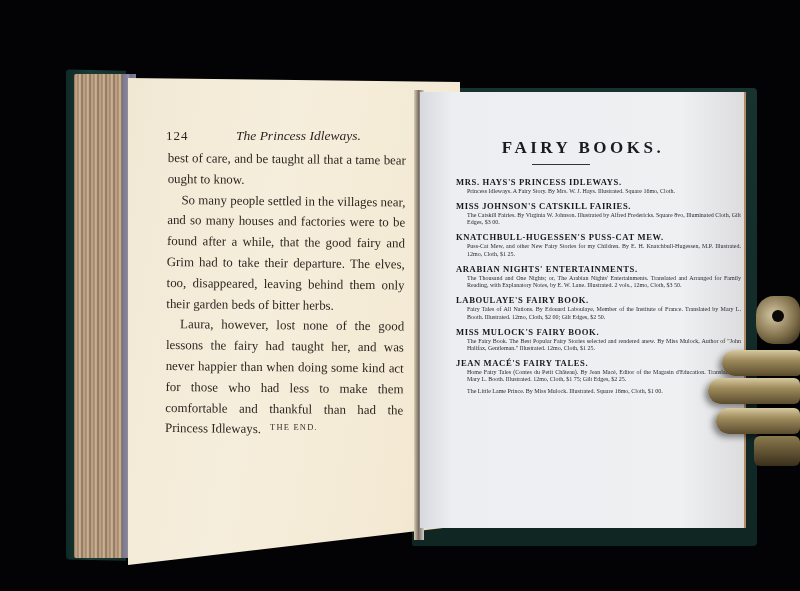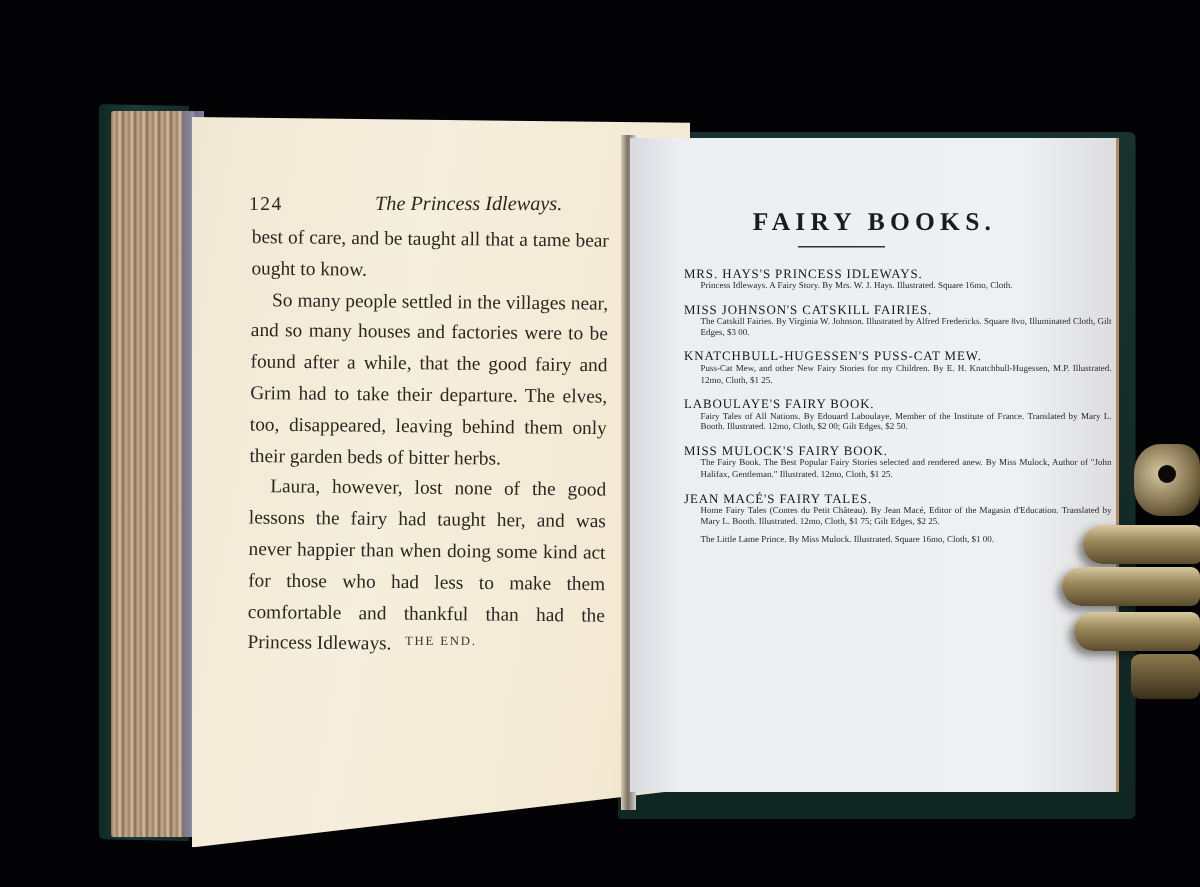--- a/index.html
+++ b/index.html
@@ -42,21 +42,21 @@
     position:absolute; left:128px; top:78px; width:332px; height:487px;
     background:linear-gradient(100deg,#f1e8d4 0%,#f6eedc 40%,#f3e9d3 85%,#e2d6bd 100%);
     clip-path:polygon(0 0,100% 0.8%,100% 92%,0 100%);
     color:#2d2620;
   }
   .running-head {
     position:absolute; left:38px; top:50px; width:240px; height:20px;
     font-size:13px;
   }
   .running-head .folio { position:absolute; left:0; top:0; letter-spacing:1px; }
-  .running-head .title { position:absolute; left:70px; top:0; font-style:italic; font-size:13.5px;margin-left:14px; }
+  .running-head .title { position:absolute; left:70px; top:0; font-style:italic; font-size:13.5px; }
   .body-text {
     position:absolute; left:40px; top:70px; width:238px;
     font-size:12.9px; line-height:20.8px; text-align:justify;
     transform:rotate(0.6deg); transform-origin:left top;
   }
   .body-text p { margin:0; text-indent:0; }
   .body-text p.indent { text-indent:14px; }
   .the-end {
     position:absolute; left:142px; top:344px; font-size:8.5px; letter-spacing:1.2px;
     color:#3a3330;
@@ -78,21 +78,21 @@
   .ad-title {
     position:absolute; left:0; width:100%; top:46px; text-align:center;
     font-size:17px; letter-spacing:3.5px; font-weight:bold; color:#1a1a20;
   }
   .ad-rule {
     position:absolute; left:112px; top:72px; width:58px; height:1px; background:#333;
   }
   .ad-list { position:absolute; left:36px; top:84px; width:285px; }
   .ad-item { margin:0 0 4.6px 0; }
   .ad-heading {
-    font-size:8.6px; font-weight:normal; letter-spacing:.6px; line-height:12px;
+    font-size:8.6px; font-weight:bold; letter-spacing:.6px; line-height:12px;
     text-transform:uppercase; color:#16161c;
   }
   .ad-desc {
     font-size:6px; line-height:7.4px; padding-left:11px; color:#2a2a30;
     text-align:justify;
   }
 
   
   .hand {
     position:absolute; left:708px; top:296px; width:92px; height:170px;
@@ -153,20 +153,24 @@
       </div>
       <div class="ad-item">
         <div class="ad-heading">Miss Johnson's Catskill Fairies.</div>
         <div class="ad-desc">The Catskill Fairies. By Virginia W. Johnson. Illustrated by Alfred Fredericks. Square 8vo, Illuminated Cloth, Gilt Edges, $3 00.</div>
       </div>
       <div class="ad-item">
         <div class="ad-heading">Knatchbull-Hugessen's Puss-Cat Mew.</div>
         <div class="ad-desc">Puss-Cat Mew, and other New Fairy Stories for my Children. By E. H. Knatchbull-Hugessen, M.P. Illustrated. 12mo, Cloth, $1 25.</div>
       </div>
       <div class="ad-item">
+        <div class="ad-heading">Arabian Nights' Entertainments.</div>
+        <div class="ad-desc">The Thousand and One Nights; or, The Arabian Nights' Entertainments. Translated and Arranged for Family Reading, with Explanatory Notes, by E. W. Lane. Illustrated. 2 vols., 12mo, Cloth, $3 50.</div>
+      </div>
+      <div class="ad-item">
         <div class="ad-heading">Laboulaye's Fairy Book.</div>
         <div class="ad-desc">Fairy Tales of All Nations. By Edouard Laboulaye, Member of the Institute of France. Translated by Mary L. Booth. Illustrated. 12mo, Cloth, $2 00; Gilt Edges, $2 50.</div>
       </div>
       <div class="ad-item">
         <div class="ad-heading">Miss Mulock's Fairy Book.</div>
         <div class="ad-desc">The Fairy Book. The Best Popular Fairy Stories selected and rendered anew. By Miss Mulock, Author of "John Halifax, Gentleman." Illustrated. 12mo, Cloth, $1 25.</div>
       </div>
       <div class="ad-item">
         <div class="ad-heading">Jean Macé's Fairy Tales.</div>
         <div class="ad-desc">Home Fairy Tales (Contes du Petit Château). By Jean Macé, Editor of the Magasin d'Education. Translated by Mary L. Booth. Illustrated. 12mo, Cloth, $1 75; Gilt Edges, $2 25.</div>

